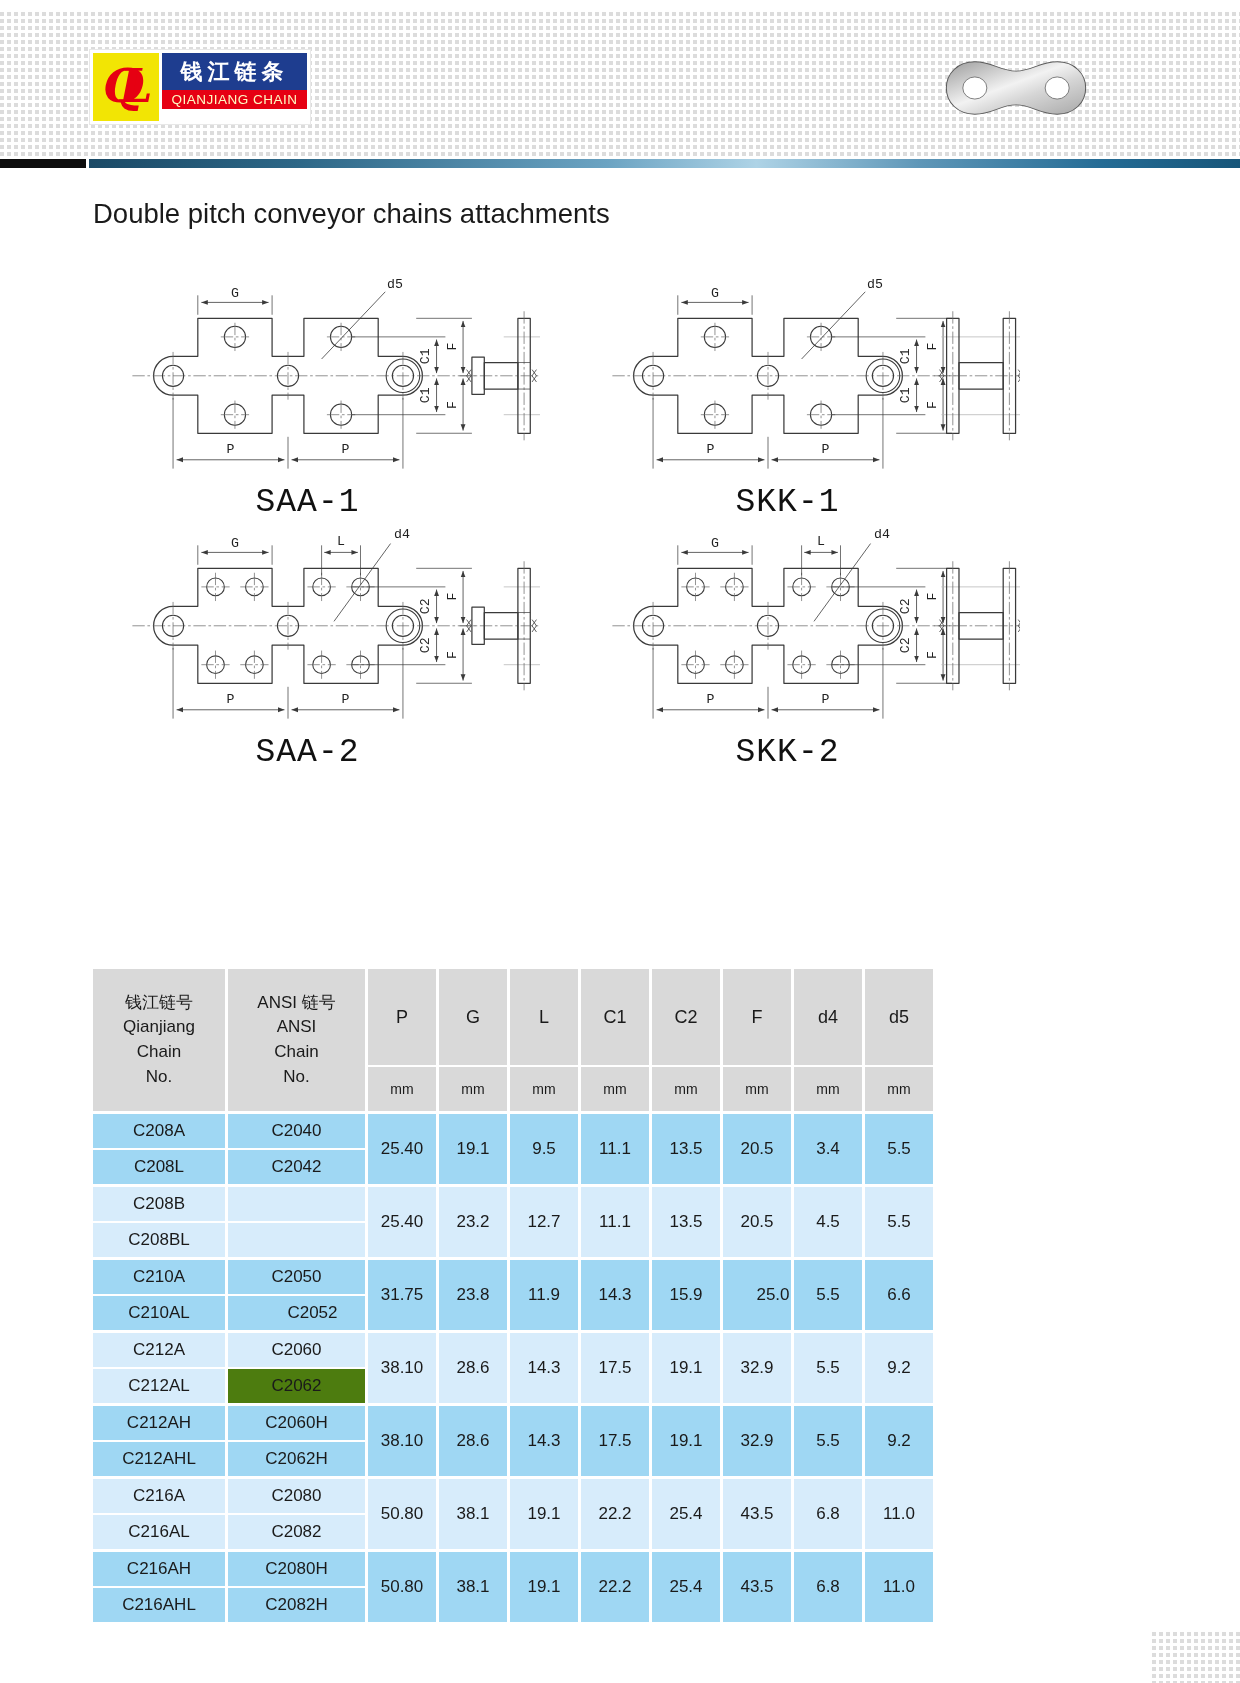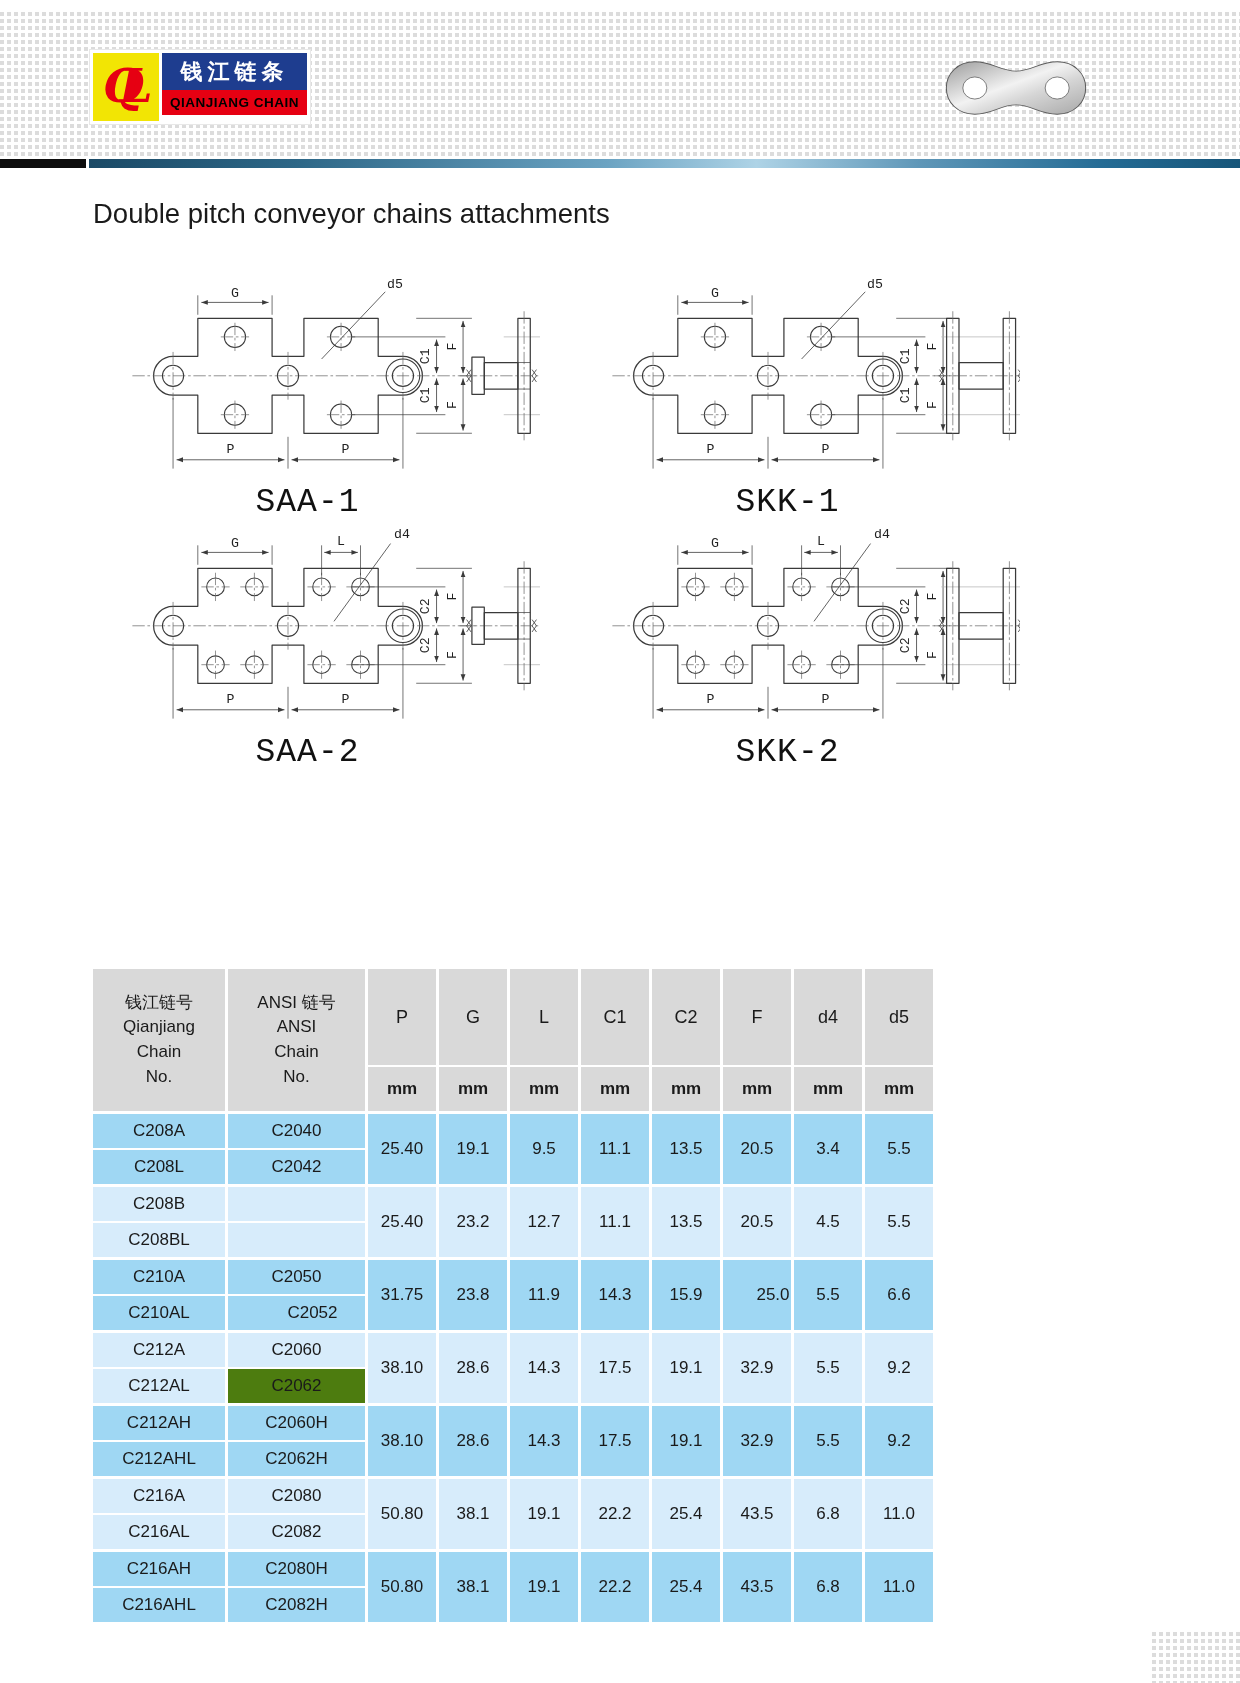--- a/index.html
+++ b/index.html
@@ -23,21 +23,21 @@
   .divider .black { position:absolute; left:0; top:0; width:86px; height:9px; background:#0d0d0d; }
   .divider .grad { position:absolute; left:89px; top:0; width:1151px; height:9px;
     background:linear-gradient(90deg,#1b4a66 0%,#2d6787 18%,#6ba3c2 45%,#aed3e6 58%,#5f97b8 72%,#256c95 88%,#175579 100%); }
 
   
   .logo { position:absolute; left:90px; top:38px; width:220px; height:74px; background:#fff; padding:3px; display:flex; gap:3px; box-shadow:0 0 0 1px #e8e8e8; }
   .logo-mark { width:66px; height:68px; background:#f2e504; display:flex; align-items:center; justify-content:center; overflow:hidden; }
   .logo-mono { font-family:"DejaVu Serif", serif; font-style:italic; font-weight:bold; font-size:47px; color:#e60012; letter-spacing:-0.52em; padding-right:0.45em; transform:translateY(-2px); }
   .logo-right { flex:1; display:flex; flex-direction:column; gap:0; }
   .logo-cn { height:37px; background:#1e3d8f; color:#fff; display:flex; align-items:center; justify-content:center; font-size:22px; font-weight:bold; letter-spacing:5px; }
-  .logo-en { height:25px; background:#e60012; color:#000000; display:flex; align-items:center; justify-content:center; font-size:13.5px; font-weight:bold; letter-spacing:0.5px; }
+  .logo-en { height:19px; background:#e60012; color:#fef9c3; display:flex; align-items:center; justify-content:center; font-size:13.5px; font-weight:normal; letter-spacing:0.5px; }
 
   .linkplate { position:absolute; left:940px; top:44px; width:152px; height:64px; }
 
   
   .title { position:absolute; left:93px; top:186px; }
   .title .zh { font-size:25px; letter-spacing:1px; line-height:1.25; }
   .title .en { font-size:27.5px; line-height:1.15; }
 
   
   .diag { position:absolute; width:420px; height:208px; }
@@ -50,21 +50,21 @@
   svg .ext     { stroke:#3a3a3a; stroke-width:0.8; fill:none; }
   svg .aux     { stroke:#b8b8b8; stroke-width:0.9; fill:none; }
   svg .dtext   { font-family:"Liberation Mono","DejaVu Sans Mono",monospace; font-size:15px; fill:#222; }
 
   
   .qtable { position:absolute; left:93px; top:957px; width:840px; }
   .thead { display:grid; grid-template-columns:132px 137px repeat(8,1fr); grid-template-rows:96px 44px; gap:2px 3px; }
   .hcell { background:#d9d9d9; display:flex; align-items:center; justify-content:center; text-align:center; font-size:17px; white-space:pre-line; line-height:1.45; }
   .hcell.span2 { grid-row:1 / 3; }
   .hcell.sym { font-size:18px; }
-  .hcell.unit { font-size:17px;font-weight:bold; }
+  .hcell.unit { font-size:14px; }
   .tgroup { display:grid; grid-template-columns:132px 137px repeat(8,1fr); grid-template-rows:34px 34px; gap:2px 3px; margin-top:3px; }
   .tcell { display:flex; align-items:center; justify-content:center; font-size:17px; }
   .tcell.val { grid-row:1 / 3; }
 </style>
 </head>
 <body>
 
 <div class="page">
 
   <div class="header-band dots"></div>

